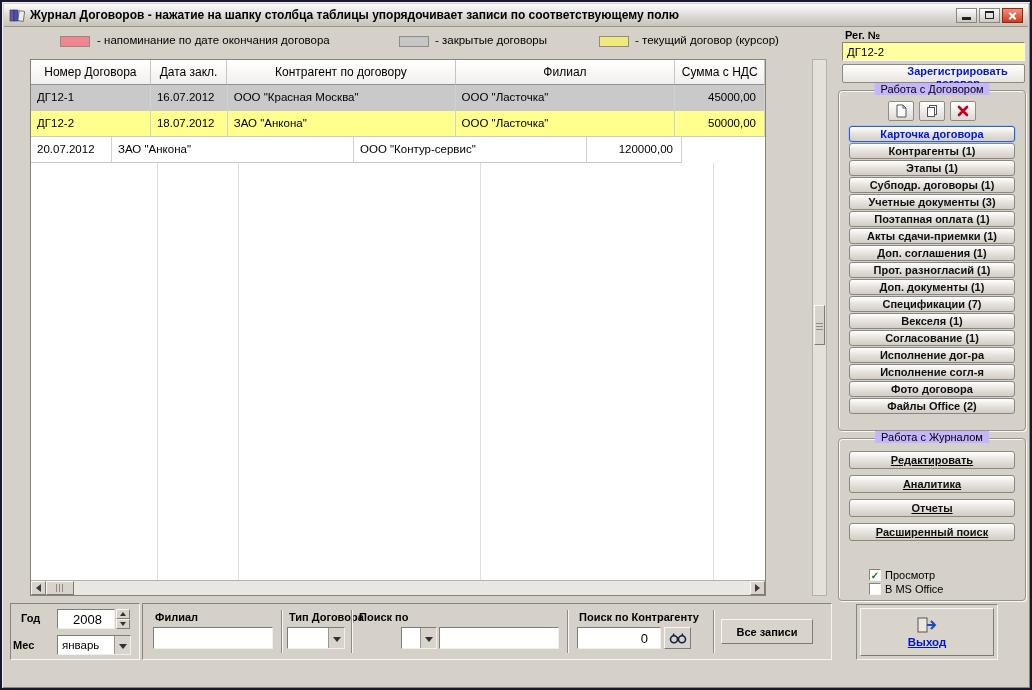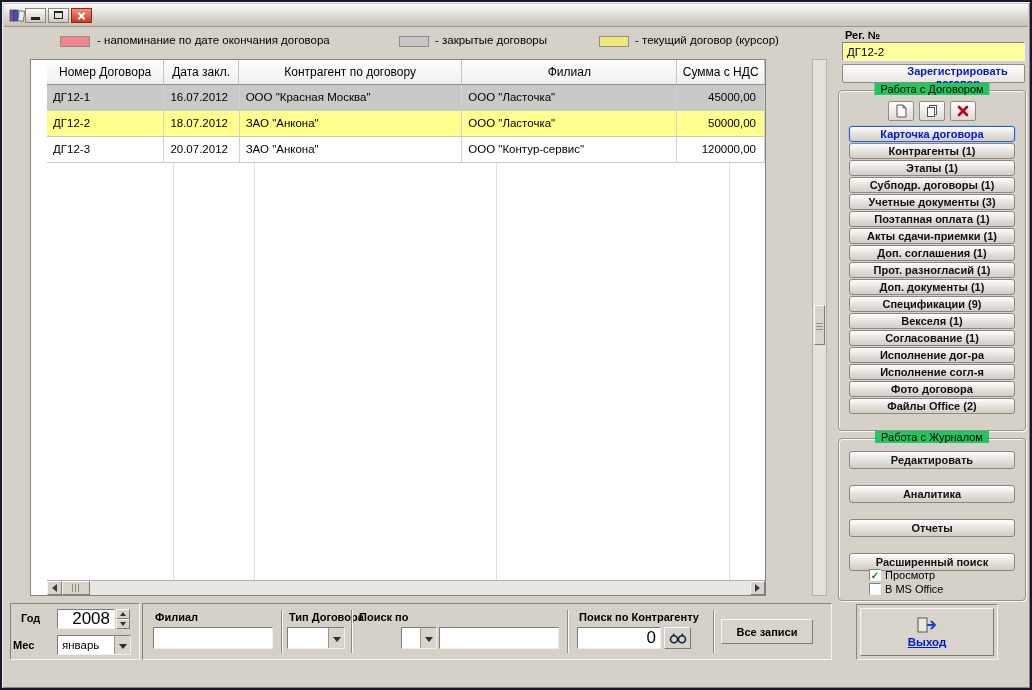--- a/index.html
+++ b/index.html
@@ -31,21 +31,21 @@
   
   .reg-label { position:absolute; left:843px; top:27px; font-size:11px; font-weight:bold; }
   .reg-input { position:absolute; left:840px; top:40px; width:183px; height:19px; background:#ffffa0;
     border:1px solid; border-color:#87847d #f6f5f2 #f6f5f2 #87847d; font-size:11.5px; padding:0 4px; color:#000; }
   .reg-btn { position:absolute; left:840px; top:62px; width:183px; height:19px;
     background:linear-gradient(#ffffff,#e8e4de); border:1px solid #8c8984; border-radius:2px;
     color:#0016cc; font-size:11px; font-weight:bold; cursor:pointer;padding-left:48px; }
 
   
   .grid { position:absolute; left:28px; top:57px; width:736px; height:537px;
-    border:1px solid #85827c; background:#fff; display:flex; flex-direction:column;padding-left:16px; }
+    border:1px solid #85827c; background:#fff; display:flex; flex-direction:column; }
   .grid-header { display:flex; height:25px; background:linear-gradient(#ffffff,#f1efec); }
   .hcell { font-size:12px; line-height:24px; text-align:center; color:#000;
     border-right:1px solid #c4c4c4; border-bottom:1px solid #8f8f8f; overflow:hidden; white-space:nowrap; cursor:pointer; }
   .c0{width:127px}.c1{width:81px}.c2{width:242px}.c3{width:233px}.c4{width:95px}
   .grid-bodywrap { height:495px; overflow:hidden; display:flex; flex-direction:column; }
   .rows { display:block; }
   .grid-row { display:flex; height:26px; background:#fff; cursor:pointer; }
   .grid-row.closed { background:#c9c9c9; }
   .grid-row.current { background:#ffff8e; }
   .cell { font-size:11.5px; line-height:25px; padding:0 6px; border-right:1px solid #d2d2d2;
@@ -67,47 +67,47 @@
   .vscroll { position:absolute; left:810px; top:57px; width:15px; height:537px; background:#e4e1db;
     border:1px solid #b4b1aa; }
   .vthumb { position:absolute; left:1px; width:11px; top:245px; height:40px; background:#d8d4cc;
     border:1px solid; border-color:#f8f7f4 #7e7b74 #7e7b74 #f8f7f4; display:flex; align-items:center; justify-content:center; cursor:grab; }
   .grip-v { width:7px; height:9px; background:repeating-linear-gradient(0deg,#8f8c85 0 1px,transparent 1px 3px); }
 
   
   .gbox { position:absolute; border:1px solid #96938c; border-radius:4px;
     box-shadow: inset 1px 1px 0 rgba(255,255,255,.85), 1px 1px 0 rgba(255,255,255,.85); }
   .gbox-title { position:absolute; top:-8px; left:50%; transform:translateX(-50%);
-    background:#22c55e; padding:0 6px; font-size:11px; color:#000; white-space:nowrap; }
+    background:#c4b5fd; padding:0 6px; font-size:11px; color:#000; white-space:nowrap; }
 
   
   .toolbar { display:flex; justify-content:center; gap:5px; margin-top:10px; }
   .tool-btn { width:26px; height:20px; background:linear-gradient(#ffffff,#dedad4); border:1px solid #8f8c85;
     border-radius:2px; display:flex; align-items:center; justify-content:center; cursor:pointer; }
   .pbtn-list { margin-top:5px; display:flex; flex-direction:column; align-items:center; gap:1px;justify-content:center; }
   .pbtn { width:166px; height:16px; font-size:11px; font-weight:bold; color:#101010; line-height:13px;
     background:linear-gradient(#ffffff,#e4e0da 55%,#d2cec6); border:1px solid #8a8780; border-radius:3px; cursor:pointer; }
   .pbtn.active { color:#0018d8; border-color:#2a5ec0; box-shadow:0 0 0 1px #aac6ea; }
-  .jbtn-list { margin-top:12px; display:flex; flex-direction:column; align-items:center; gap:16px; }
+  .jbtn-list { margin-top:12px; display:flex; flex-direction:column; align-items:center; gap:6px;text-decoration:underline; }
   .jbtn { width:166px; height:18px; font-size:11px; font-weight:bold; color:#101010;
     background:linear-gradient(#ffffff,#e4e0da 55%,#d2cec6); border:1px solid #8a8780; border-radius:3px; cursor:pointer; }
   .print-btn { position:absolute; left:26px; top:92px; width:120px; height:37px;
     background:#d8d4cc; border:1px solid; border-color:#f8f7f4 #7e7b74 #7e7b74 #f8f7f4;
     display:flex; flex-direction:column; align-items:center; justify-content:center; cursor:pointer; }
   .print-btn span { font-size:11px; font-weight:bold; }
   .cb-row { position:absolute; left:30px; display:flex; align-items:center; gap:4px; cursor:pointer; }
   .cb { width:12px; height:12px; background:#fff; border:1px solid; border-color:#87847d #f6f5f2 #f6f5f2 #87847d;
     font-size:10px; line-height:11px; text-align:center; color:#0a7a0a; font-weight:bold; }
   .cb-label { font-size:11px; }
 
   
   .sunken-panel { position:absolute; border:1px solid; border-color:#87847d #f6f5f2 #f6f5f2 #87847d; }
   .flabel { position:absolute; font-size:11px; font-weight:bold; color:#000; white-space:nowrap; }
   .tinput { position:absolute; background:#fff; border:1px solid; border-color:#7f7c76 #f0efec #f0efec #7f7c76;
-    font-size:17px; padding:0 4px; color:#000; }
+    font-size:13px; padding:0 12px; color:#000; }
   .combo { position:absolute; background:#fff; border:1px solid; border-color:#7f7c76 #f0efec #f0efec #7f7c76; cursor:pointer; }
   .combo .val { position:absolute; left:4px; top:0; bottom:0; right:17px; font-size:11.5px; line-height:18px; overflow:hidden; }
   .combo-btn { position:absolute; right:0; top:0; bottom:0; width:16px; background:#d8d4cc;
     border-left:1px solid #9a978f; display:flex; align-items:center; justify-content:center; }
   .tri-down { width:0;height:0;border:4px solid transparent;border-top:5px solid #303030;border-bottom:none; margin-top:2px;}
   .tri-up   { width:0;height:0;border:3px solid transparent;border-bottom:4px solid #303030;border-top:none;}
   .tri-down-s{ width:0;height:0;border:3px solid transparent;border-top:4px solid #303030;border-bottom:none;}
   .spin { position:absolute; width:14px; display:flex; flex-direction:column; }
   .spin span { flex:1; background:#d8d4cc; border:1px solid; border-color:#f8f7f4 #7e7b74 #7e7b74 #f8f7f4;
     display:flex; align-items:center; justify-content:center; cursor:pointer; }
@@ -125,20 +125,21 @@
 <div class="window">
 
   <div class="titlebar">
     <span style="display:flex">
       <svg width="16" height="16" viewBox="0 0 16 16">
         <rect x="1" y="3" width="4" height="11" fill="#7050b0" stroke="#333" stroke-width="0.6"></rect>
         <rect x="5" y="3" width="4" height="11" fill="#3858c0" stroke="#333" stroke-width="0.6"></rect>
         <rect x="9.5" y="4" width="5.5" height="10" fill="#eceaf4" stroke="#333" stroke-width="0.6" transform="rotate(8 12 9)"></rect>
       </svg>
     </span>
+    <span class="title-text">Журнал Договоров - нажатие на шапку столбца таблицы упорядочивает записи по соответствующему полю</span>
     <span class="win-btns">
       <span class="wbtn">
           <i class="glyph-min"></i>
         </span>
       <span class="wbtn">
           <i class="glyph-max"></i>
         </span>
       <span class="wbtn close">
           <i class="glyph-x"></i>
         </span>
@@ -177,21 +178,20 @@
 
           <div class="grid-row current">
             <div class="cell c0">ДГ12-2</div>
             <div class="cell c1">18.07.2012</div>
             <div class="cell c2">ЗАО "Анкона"</div>
             <div class="cell c3">ООО "Ласточка"</div>
             <div class="cell c4">50000,00</div>
           </div>
 
           <div class="grid-row normal">
-            <div class="cell c0">ДГ12-3</div>
             <div class="cell c1">20.07.2012</div>
             <div class="cell c2">ЗАО "Анкона"</div>
             <div class="cell c3">ООО "Контур-сервис"</div>
             <div class="cell c4">120000,00</div>
           </div>
         </div>
       <div class="grid-filler"></div>
     </div>
     <div class="hscroll">
       <span class="sb-btn">
@@ -248,21 +248,21 @@
         <button class="pbtn">Поэтапная оплата (1)</button>
 
         <button class="pbtn">Акты сдачи-приемки (1)</button>
 
         <button class="pbtn">Доп. соглашения (1)</button>
 
         <button class="pbtn">Прот. разногласий (1)</button>
 
         <button class="pbtn">Доп. документы (1)</button>
 
-        <button class="pbtn">Спецификации (9)</button>
+        <button class="pbtn">Спецификации (7)</button>
 
         <button class="pbtn">Векселя (1)</button>
 
         <button class="pbtn">Согласование (1)</button>
 
         <button class="pbtn">Исполнение дог-ра</button>
 
         <button class="pbtn">Исполнение согл-я</button>
 
         <button class="pbtn">Фото договора</button>

